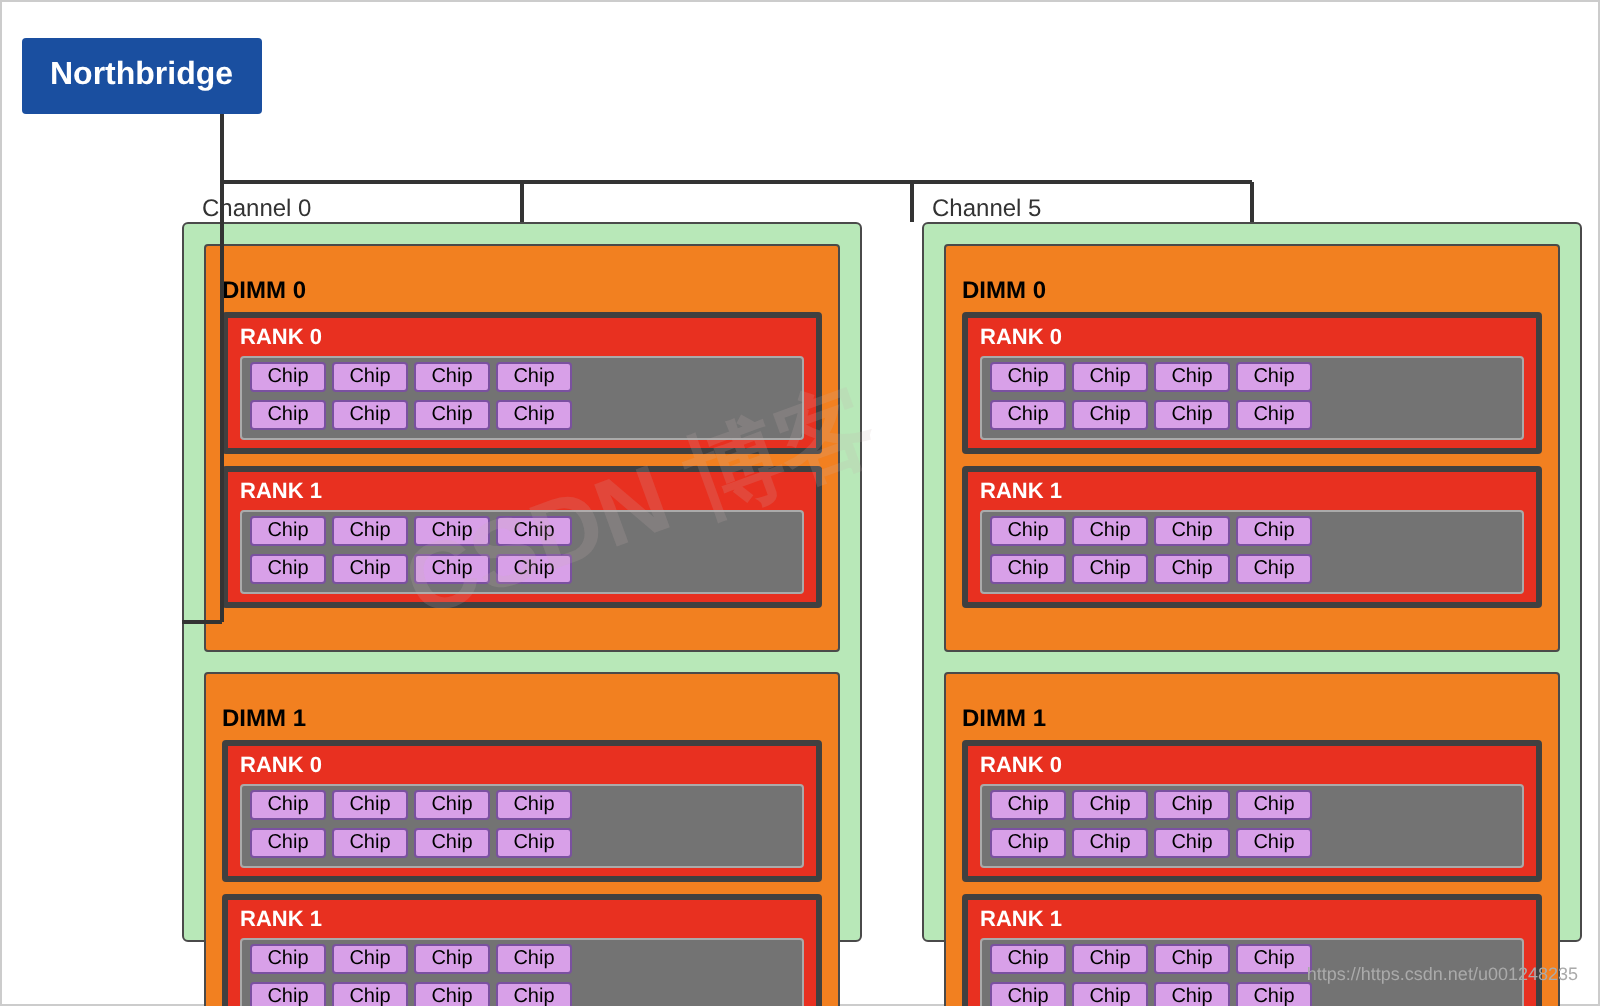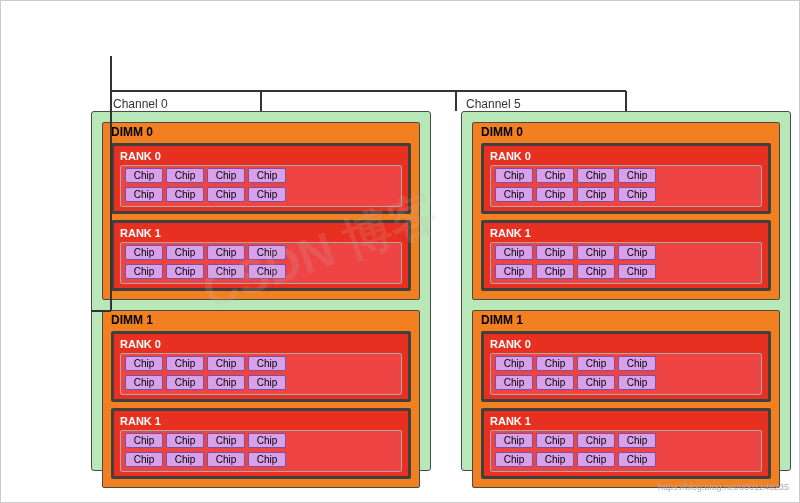--- a/index.html
+++ b/index.html
@@ -73,21 +73,21 @@
       left: 460px;
       width: 330px;
       height: 360px;
     }
 
     
     .dimm-container {
       background: #f28020;
       border: 1px solid #4a4a4a;
       border-radius: 2px;
-      padding: 2px 8px;
+      padding: 15px 8px;
       margin-bottom: 10px;
     }
 
     .dimm-label {
       font-weight: bold;
       font-size: 12px;
       color: #000;
       margin-bottom: 4px;
     }
 
@@ -110,21 +110,21 @@
     
     .chip-row {
       display: flex;
       flex-direction: row;
       gap: 3px;
       margin-bottom: 2px;
       align-items: center;
     }
 
     .chip-row-wrapper {
-      background: #ef4444;
+      background: #737373;
       border: 1px solid #aaa;
       border-radius: 2px;
       padding: 2px 4px;
       display: flex;
       flex-direction: column;
       gap: 2px;
       flex: 1;
     }
 
     .chip {
@@ -162,36 +162,39 @@
       white-space: nowrap;
     }
   </style>
 </head>
 <body>
 
 <div class="main-container">
 
   <div class="csdn-mark">CSDN 博客</div>
 
+  <div class="northbridge">
+    <span>Northbridge</span>
+  </div>
 
   <svg class="lines-svg">
 
     <line x1="110" y1="55" x2="110" y2="90" stroke="#333" stroke-width="2"></line>
     <line x1="110" y1="90" x2="455" y2="90" stroke="#333" stroke-width="2"></line>
     <line x1="260" y1="90" x2="260" y2="110" stroke="#333" stroke-width="2"></line>
     <line x1="455" y1="90" x2="455" y2="110" stroke="#333" stroke-width="2"></line>
 
     <line x1="455" y1="90" x2="625" y2="90" stroke="#333" stroke-width="2"></line>
     <line x1="625" y1="90" x2="625" y2="110" stroke="#333" stroke-width="2"></line>
 
     <line x1="110" y1="55" x2="110" y2="310" stroke="#333" stroke-width="2"></line>
     <line x1="110" y1="310" x2="90" y2="310" stroke="#333" stroke-width="2"></line>
   </svg>
 
-  <div class="channel-label" style="top:96px; left:100px;margin-left:12px;">Channel 0</div>
+  <div class="channel-label" style="top:96px; left:100px;">Channel 0</div>
 
   <div class="channel-label" style="top:96px; left:465px;">Channel 5</div>
 
   <div class="channel-container channel-0">
 
     <div class="dimm-container">
       <div class="dimm-label">DIMM 0</div>
 
       <div class="rank-container">
         <div class="rank-label">RANK 0</div>
@@ -347,15 +350,15 @@
             <div class="chip">Chip</div>
             <div class="chip">Chip</div>
             <div class="chip">Chip</div>
             <div class="chip">Chip</div>
           </div>
         </div>
       </div>
     </div>
   </div>
 
-  <div class="watermark">https://blog.blog.net/u001248235</div>
+  <div class="watermark">https://https.csdn.net/u001248235</div>
 
 </div>
 
 </body></html>

